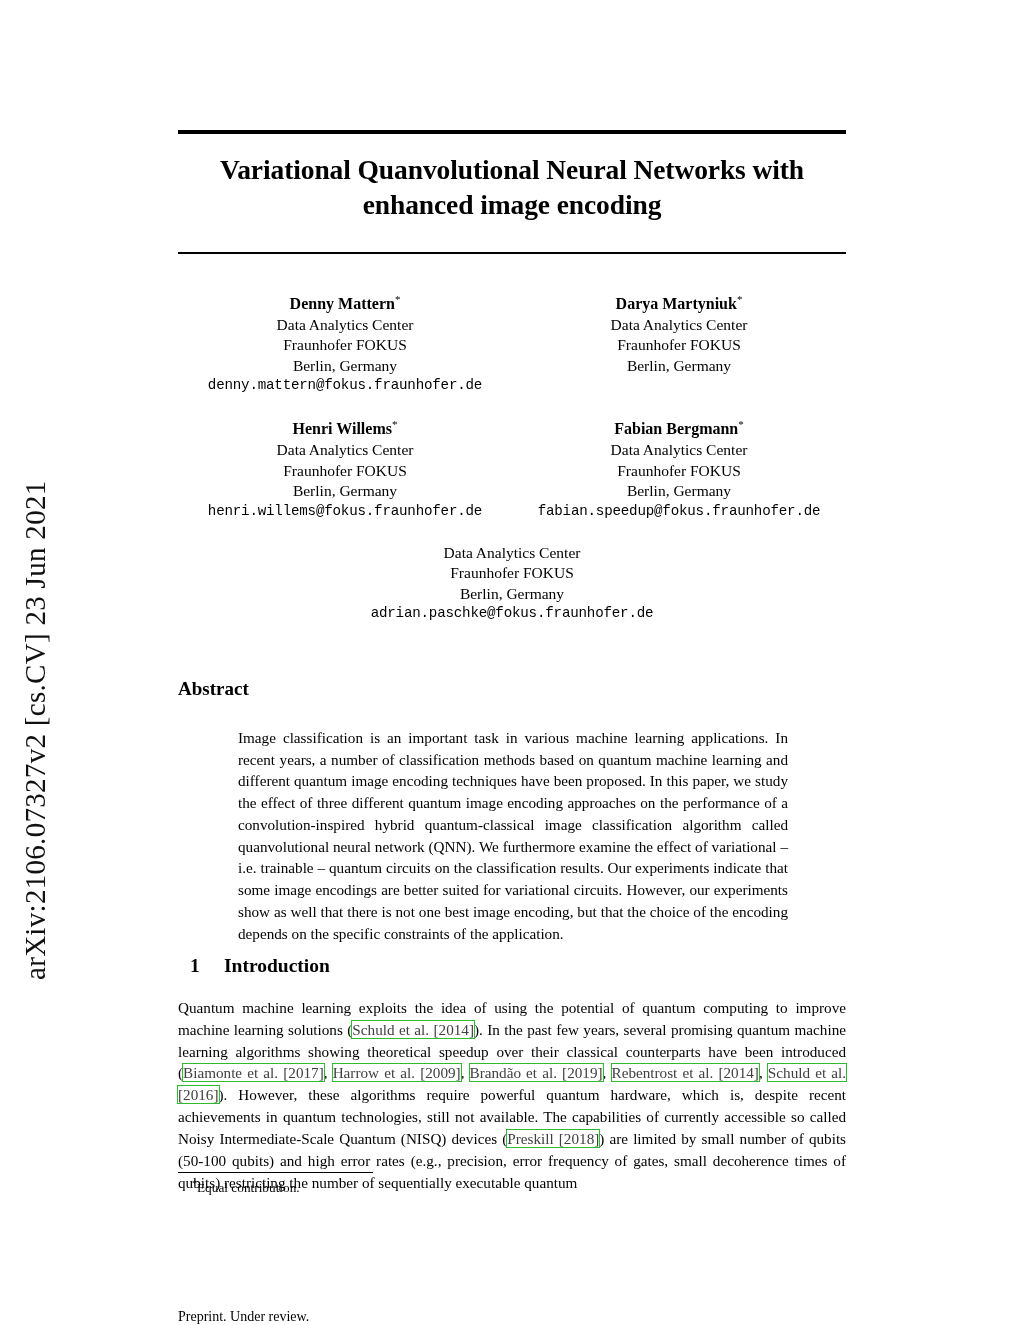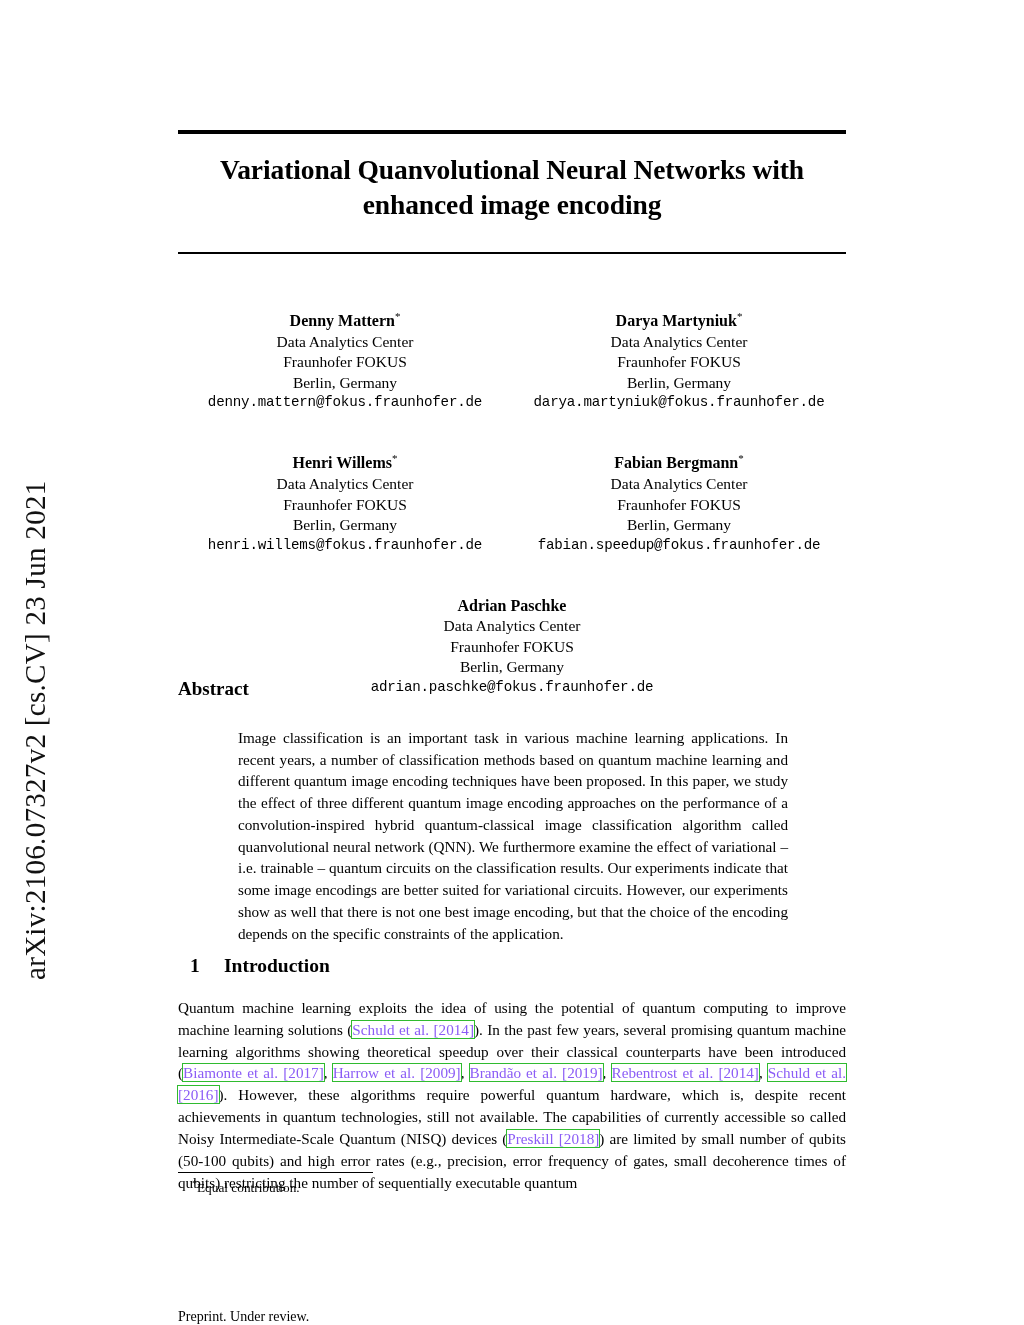--- a/index.html
+++ b/index.html
@@ -94,21 +94,20 @@
     line-height: 1.33;
     font-size: 15.5px;
   }
   .author-block.single {
     width: 668px;
     margin-top: 22px;
   }
   .author-name {
     font-weight: bold;
     font-size: 16px;
-    margin-top: 17px;
   }
   .author-name sup {
     font-weight: normal;
     font-size: 11px;
     vertical-align: super;
   }
   .author-email {
     font-family: "Liberation Mono", monospace;
     font-size: 14.2px;
     letter-spacing: -0.2px;
@@ -153,21 +152,21 @@
     width: 668px;
     font-size: 15.2px;
     line-height: 1.435;
     text-align: justify;
     text-justify: inter-word;
   }
 
   .cite {
     outline: 1.2px solid #2fbb2f;
     outline-offset: 0px;
-    color: #8b5cf6;
+    color: #404040;
   }
 
   
   .footnote-rule {
     position: absolute;
     left: 0;
     top: 1172px;
     width: 195px;
     height: 1.2px;
     background: #000;
@@ -211,21 +210,20 @@
         <div>Data Analytics Center</div>
         <div>Fraunhofer FOKUS</div>
         <div>Berlin, Germany</div>
         <div class="author-email">denny.mattern@fokus.fraunhofer.de</div>
       </div>
       <div class="author-block">
         <div class="author-name"><span>Darya Martyniuk</span><sup>*</sup></div>
         <div>Data Analytics Center</div>
         <div>Fraunhofer FOKUS</div>
         <div>Berlin, Germany</div>
-        <div class="author-email">darya.martyniuk@fokus.fraunhofer.de</div>
       </div>
     </div>
 
     <div class="row-gap"></div>
 
     <div class="author-row">
       <div class="author-block">
         <div class="author-name"><span>Henri Willems</span><sup>*</sup></div>
         <div>Data Analytics Center</div>
         <div>Fraunhofer FOKUS</div>
@@ -236,21 +234,20 @@
         <div class="author-name"><span>Fabian Bergmann</span><sup>*</sup></div>
         <div>Data Analytics Center</div>
         <div>Fraunhofer FOKUS</div>
         <div>Berlin, Germany</div>
         <div class="author-email">fabian.speedup@fokus.fraunhofer.de</div>
       </div>
     </div>
 
     <div class="author-row">
       <div class="author-block single">
-        <div class="author-name"><span>Adrian Paschke</span><sup></sup></div>
         <div>Data Analytics Center</div>
         <div>Fraunhofer FOKUS</div>
         <div>Berlin, Germany</div>
         <div class="author-email">adrian.paschke@fokus.fraunhofer.de</div>
       </div>
     </div>
 
   </div>
 
   <div class="abstract-heading">Abstract</div>

